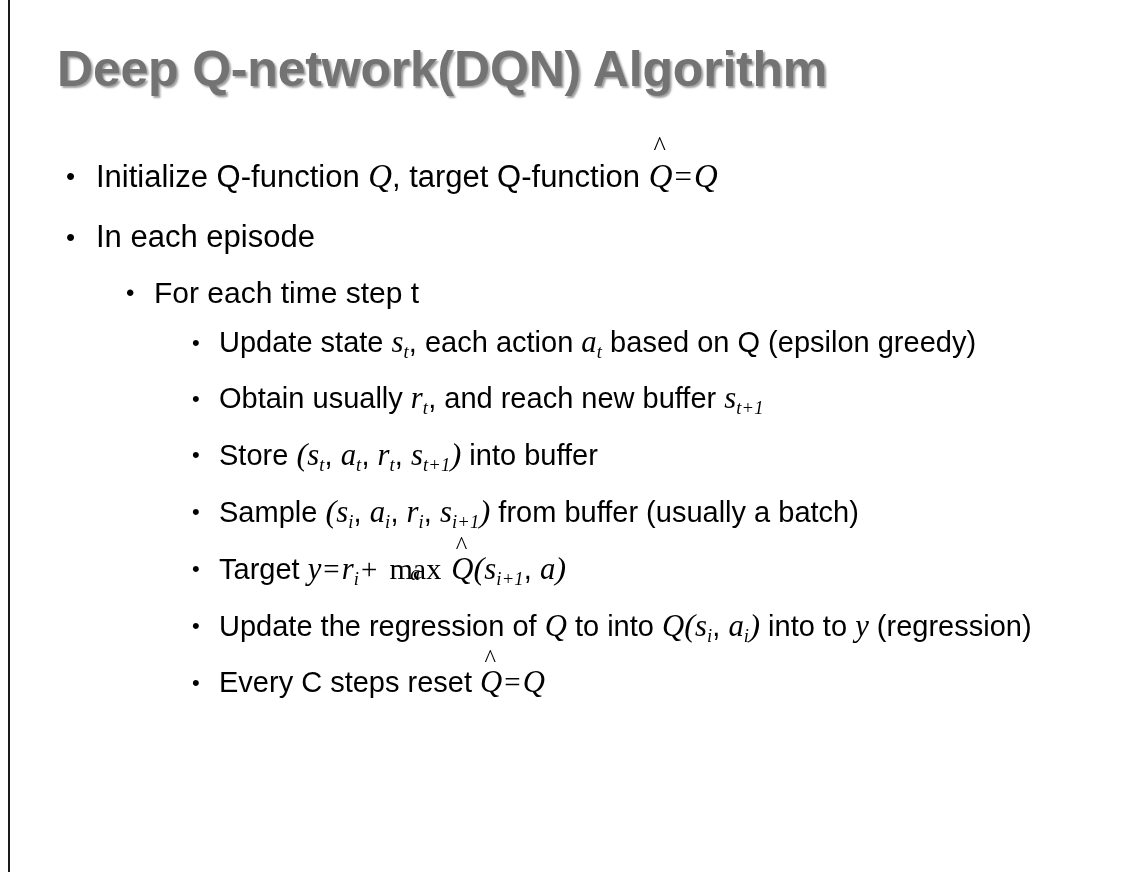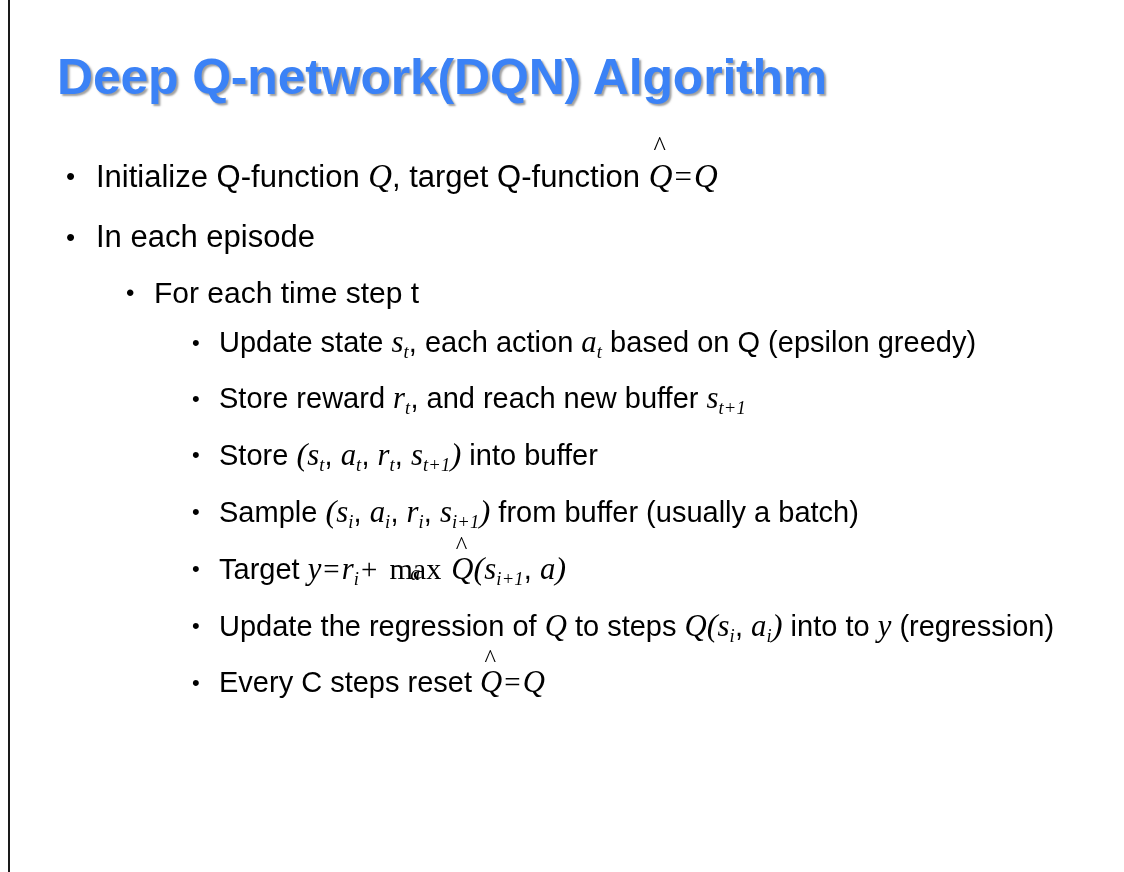--- a/index.html
+++ b/index.html
@@ -27,25 +27,25 @@
     left: 8px;
     top: 0;
     width: 2px;
     height: 872px;
     background: #1a1a1a;
   }
 
   .slide-title {
     position: absolute;
     left: 57px;
-    top: 48px;
+    top: 40px;
     font-size: 50px;
     font-weight: 700;
     letter-spacing: -0.2px;
-    color: #3b82f6;
+    color: #737373;
     text-shadow: 2px 2px 2px rgba(80,80,80,0.55);
     white-space: nowrap;
   }
 
   .body-list {
     position: absolute;
     left: 0;
     top: 146px;
     width: 1124px;
   }
@@ -182,41 +182,41 @@
       <span class="bullet-text">For each time step t</span>
     </div>
 
     <div class="bullet-row lvl3">
       <span class="bullet-dot">•</span>
       <span class="bullet-text"><span>Update state </span><span class="m">s</span><span class="sub">t</span><span>, each action </span><span class="m">a</span><span class="sub">t</span><span> based on Q (epsilon greedy)</span></span>
     </div>
 
     <div class="bullet-row lvl3">
       <span class="bullet-dot">•</span>
-      <span class="bullet-text"><span>Store reward </span><span class="m">r</span><span class="sub">t</span><span>, and reach new buffer </span><span class="m">s</span><span class="sub">t+1</span></span>
+      <span class="bullet-text"><span>Obtain usually </span><span class="m">r</span><span class="sub">t</span><span>, and reach new buffer </span><span class="m">s</span><span class="sub">t+1</span></span>
     </div>
 
     <div class="bullet-row lvl3">
       <span class="bullet-dot">•</span>
       <span class="bullet-text"><span>Store </span><span class="m-paren">(</span><span class="m">s</span><span class="sub">t</span><span>, </span><span class="m">a</span><span class="sub">t</span><span>, </span><span class="m">r</span><span class="sub">t</span><span>, </span><span class="m">s</span><span class="sub">t+1</span><span class="m-paren">)</span><span> into buffer</span></span>
     </div>
 
     <div class="bullet-row lvl3">
       <span class="bullet-dot">•</span>
       <span class="bullet-text"><span>Sample </span><span class="m-paren">(</span><span class="m">s</span><span class="sub">i</span><span>, </span><span class="m">a</span><span class="sub">i</span><span>, </span><span class="m">r</span><span class="sub">i</span><span>, </span><span class="m">s</span><span class="sub">i+1</span><span class="m-paren">)</span><span> from buffer (usually a batch)</span></span>
     </div>
 
     <div class="bullet-row lvl3">
       <span class="bullet-dot">•</span>
       <span class="bullet-text"><span>Target </span><span class="m">y</span><span class="m-up eq-sp">=</span><span class="m">r</span><span class="sub">i</span><span class="m-up eq-sp">+</span><span class="maxop"><span>max</span><span class="under">a</span></span><span class="qhat"><span class="hat">^</span><span>Q</span></span><span class="m-paren">(</span><span class="m">s</span><span class="sub">i+1</span><span>, </span><span class="m">a</span><span class="m-paren">)</span></span>
     </div>
 
     <div class="bullet-row lvl3">
       <span class="bullet-dot">•</span>
-      <span class="bullet-text"><span>Update the regression of </span><span class="m">Q</span><span> to steps </span><span class="m">Q</span><span class="m-paren">(</span><span class="m">s</span><span class="sub">i</span><span>, </span><span class="m">a</span><span class="sub">i</span><span class="m-paren">)</span><span> into to </span><span class="m">y</span><span> (regression)</span></span>
+      <span class="bullet-text"><span>Update the regression of </span><span class="m">Q</span><span> to into </span><span class="m">Q</span><span class="m-paren">(</span><span class="m">s</span><span class="sub">i</span><span>, </span><span class="m">a</span><span class="sub">i</span><span class="m-paren">)</span><span> into to </span><span class="m">y</span><span> (regression)</span></span>
     </div>
 
     <div class="bullet-row lvl3">
       <span class="bullet-dot">•</span>
       <span class="bullet-text"><span>Every C steps reset </span><span class="qhat"><span class="hat">^</span><span>Q</span></span><span class="m-up eq-sp">=</span><span class="m">Q</span></span>
     </div>
 
   </div>
 </div>
 

